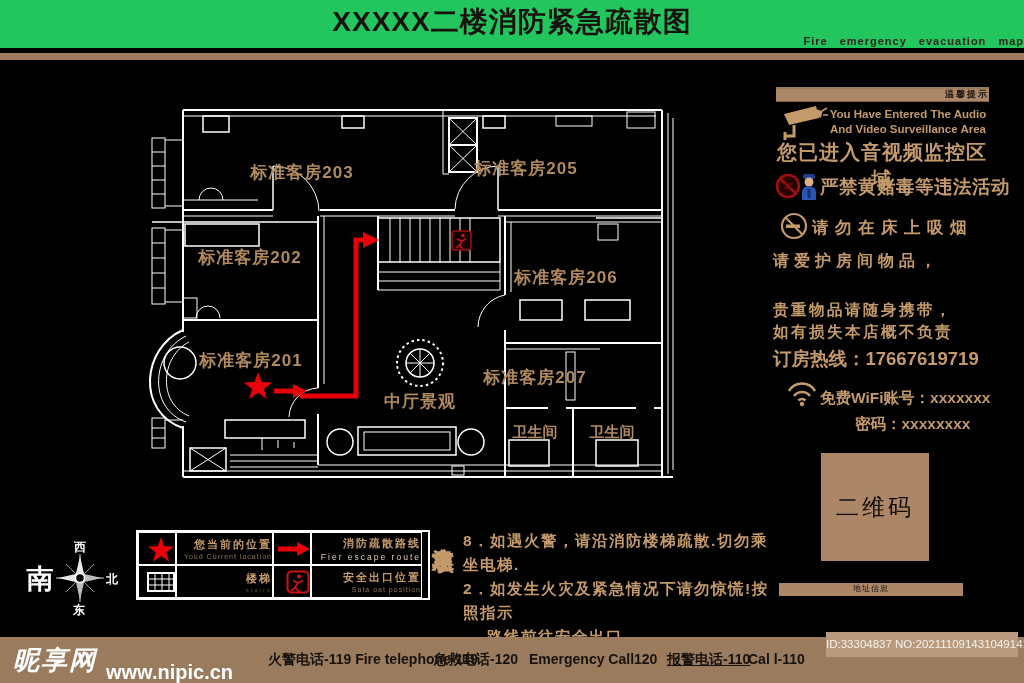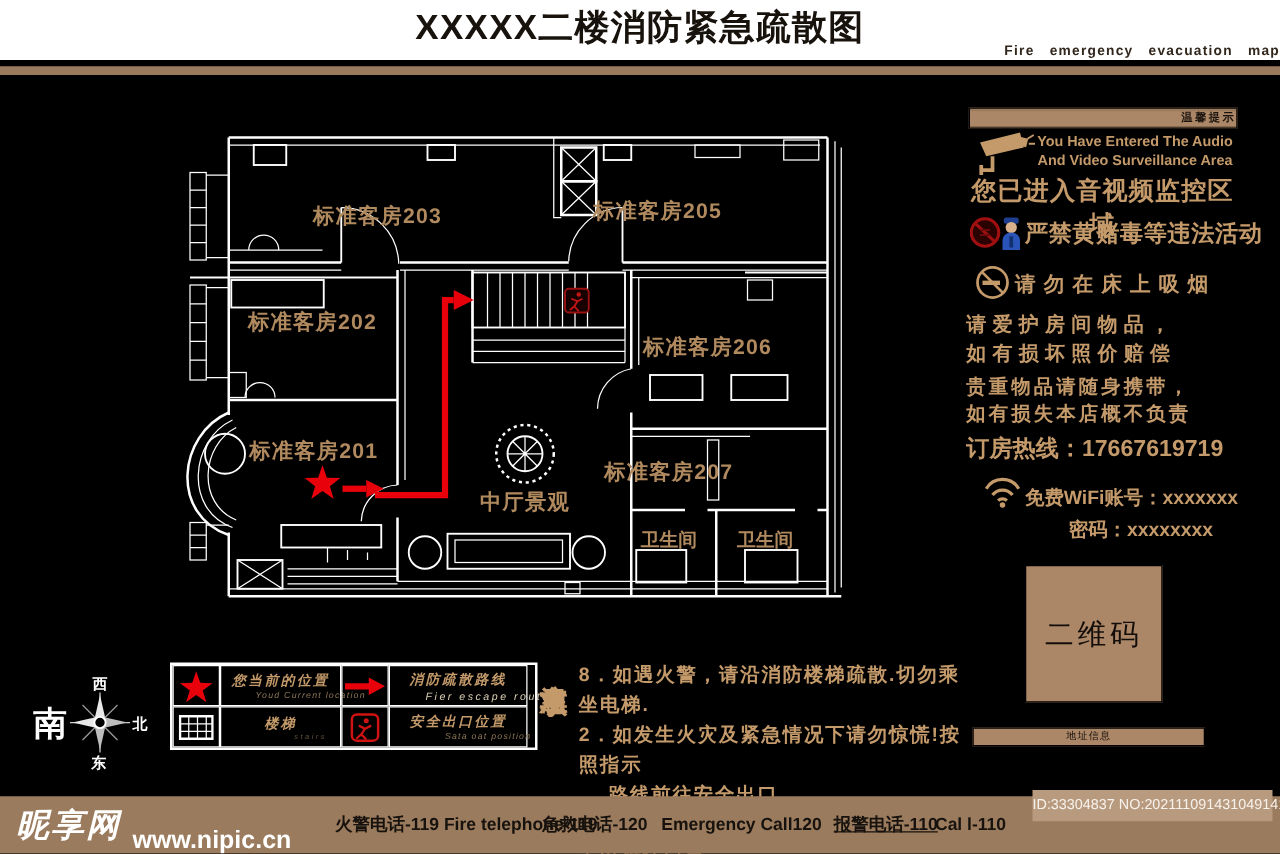--- a/index.html
+++ b/index.html
@@ -1,19 +1,19 @@
 <!DOCTYPE html>
 <html><head>
 <meta charset="utf-8">
 <style>
   html,body{margin:0;padding:0;background:#222;}
   .stage{position:relative;width:1024px;height:683px;background:#000;overflow:hidden;
          font-family:"Liberation Sans","DejaVu Sans",sans-serif;}
   
-  .hdr{position:absolute;left:0;top:0;width:1024px;height:48px;background:#ffffff;}
+  .hdr{position:absolute;left:0;top:0;width:1024px;height:48px;background:#22c55e;}
   .hdr-title{position:absolute;left:0;top:3px;width:100%;text-align:center;
              font-size:28px;font-weight:bold;color:#18120d;letter-spacing:1px;}
   .hdr-sub{position:absolute;left:0;top:35px;width:100%;text-align:right;
            font-size:11px;font-weight:bold;color:#32271d;letter-spacing:1px;word-spacing:8px;}
   .hdr-strip{position:absolute;left:0;top:53px;width:1024px;height:7px;background:#9a7b5d;}
   
   .ftr{position:absolute;left:0;bottom:0;width:1024px;height:46px;background:#9a7b5d;}
   .ftr div{position:absolute;white-space:nowrap;}
   .logo{left:13px;top:6px;font-size:26px;font-weight:900;font-style:italic;color:#fff;letter-spacing:2px;}
   .site{left:106px;top:24px;font-size:20px;font-weight:bold;color:#fff;}
@@ -24,21 +24,21 @@
           color:#f7f2ec;font-size:11.5px;line-height:25px;text-align:center;}
   
   .plan{position:absolute;left:0;top:0;}
   .lbl{fill:#b08a5e;font-weight:bold;font-size:17px;letter-spacing:1px;}
   .lbl-sm{fill:#b08a5e;font-weight:bold;font-size:15px;}
   .cmp{fill:#fff;font-size:12px;font-weight:bold;}
   .cmp-big{fill:#fff;font-size:27px;font-weight:bold;}
   
   .legend{position:absolute;left:136px;top:530px;width:290px;height:66px;border:2px solid #fff;
           display:grid;grid-template-columns:38px 97px 38px 111px;grid-template-rows:1fr 1fr;}
-  .lcell{border:1px solid #fff;display:flex;flex-direction:column;align-items:center;justify-content:center;font-style:italic;}
+  .lcell{border:1px solid #fff;display:flex;flex-direction:column;align-items:flex-end;justify-content:center;}
   .lzh{color:#c49a6a;font-size:11px;font-weight:bold;letter-spacing:2px;white-space:nowrap;}
   .len{color:#8d7857;font-size:7px;letter-spacing:1px;white-space:nowrap;margin-top:1px;margin-left:48px;}
   .len-bright{color:#ded0b8;font-size:8.5px;letter-spacing:2px;}
   .len-dim{color:#5f5039;font-size:6px;letter-spacing:2px;}
   
   .notes-head{position:absolute;left:430px;top:529px;width:28px;font-size:22px;font-weight:bold;
               color:#c49a6a;writing-mode:vertical-rl;text-orientation:upright;letter-spacing:2px;}
   .notes{position:absolute;left:463px;top:529px;width:310px;color:#c49a6a;
          font-size:15.5px;font-weight:bold;line-height:24px;letter-spacing:1.5px;}
   .notes .ind{padding-left:24px;}
@@ -293,21 +293,20 @@
 
   <svg class="icon-abs" style="left:780px;top:212px;" width="28" height="28" viewBox="0 0 28 28">
     <circle cx="14" cy="14" r="12" fill="none" stroke="#c49a6a" stroke-width="2.2"></circle>
     <rect x="6" y="12.5" width="14" height="3.5" fill="#c49a6a"></rect>
     <path d="M5.5,5.5 L22.5,22.5" stroke="#c49a6a" stroke-width="2.2"></path>
   </svg>
   <div class="sb nosmoke-txt">请勿在床上吸烟</div>
 
   <div class="sb care1">
     <div>请爱护房间物品，</div>
-    <div>如有损坏照价赔偿</div>
   </div>
   <div class="sb care2">
     <div>贵重物品请随身携带，</div>
     <div>如有损失本店概不负责</div>
   </div>
   <div class="sb hotline">订房热线：17667619719</div>
 
   <svg class="icon-abs" style="left:786px;top:381px;" width="32" height="26" viewBox="0 0 32 26">
     <path d="M3,10 A15,15 0 0 1 29,10" fill="none" stroke="#c49a6a" stroke-width="2.6"></path>
     <path d="M8,15 A10,10 0 0 1 24,15" fill="none" stroke="#c49a6a" stroke-width="2.6"></path>

